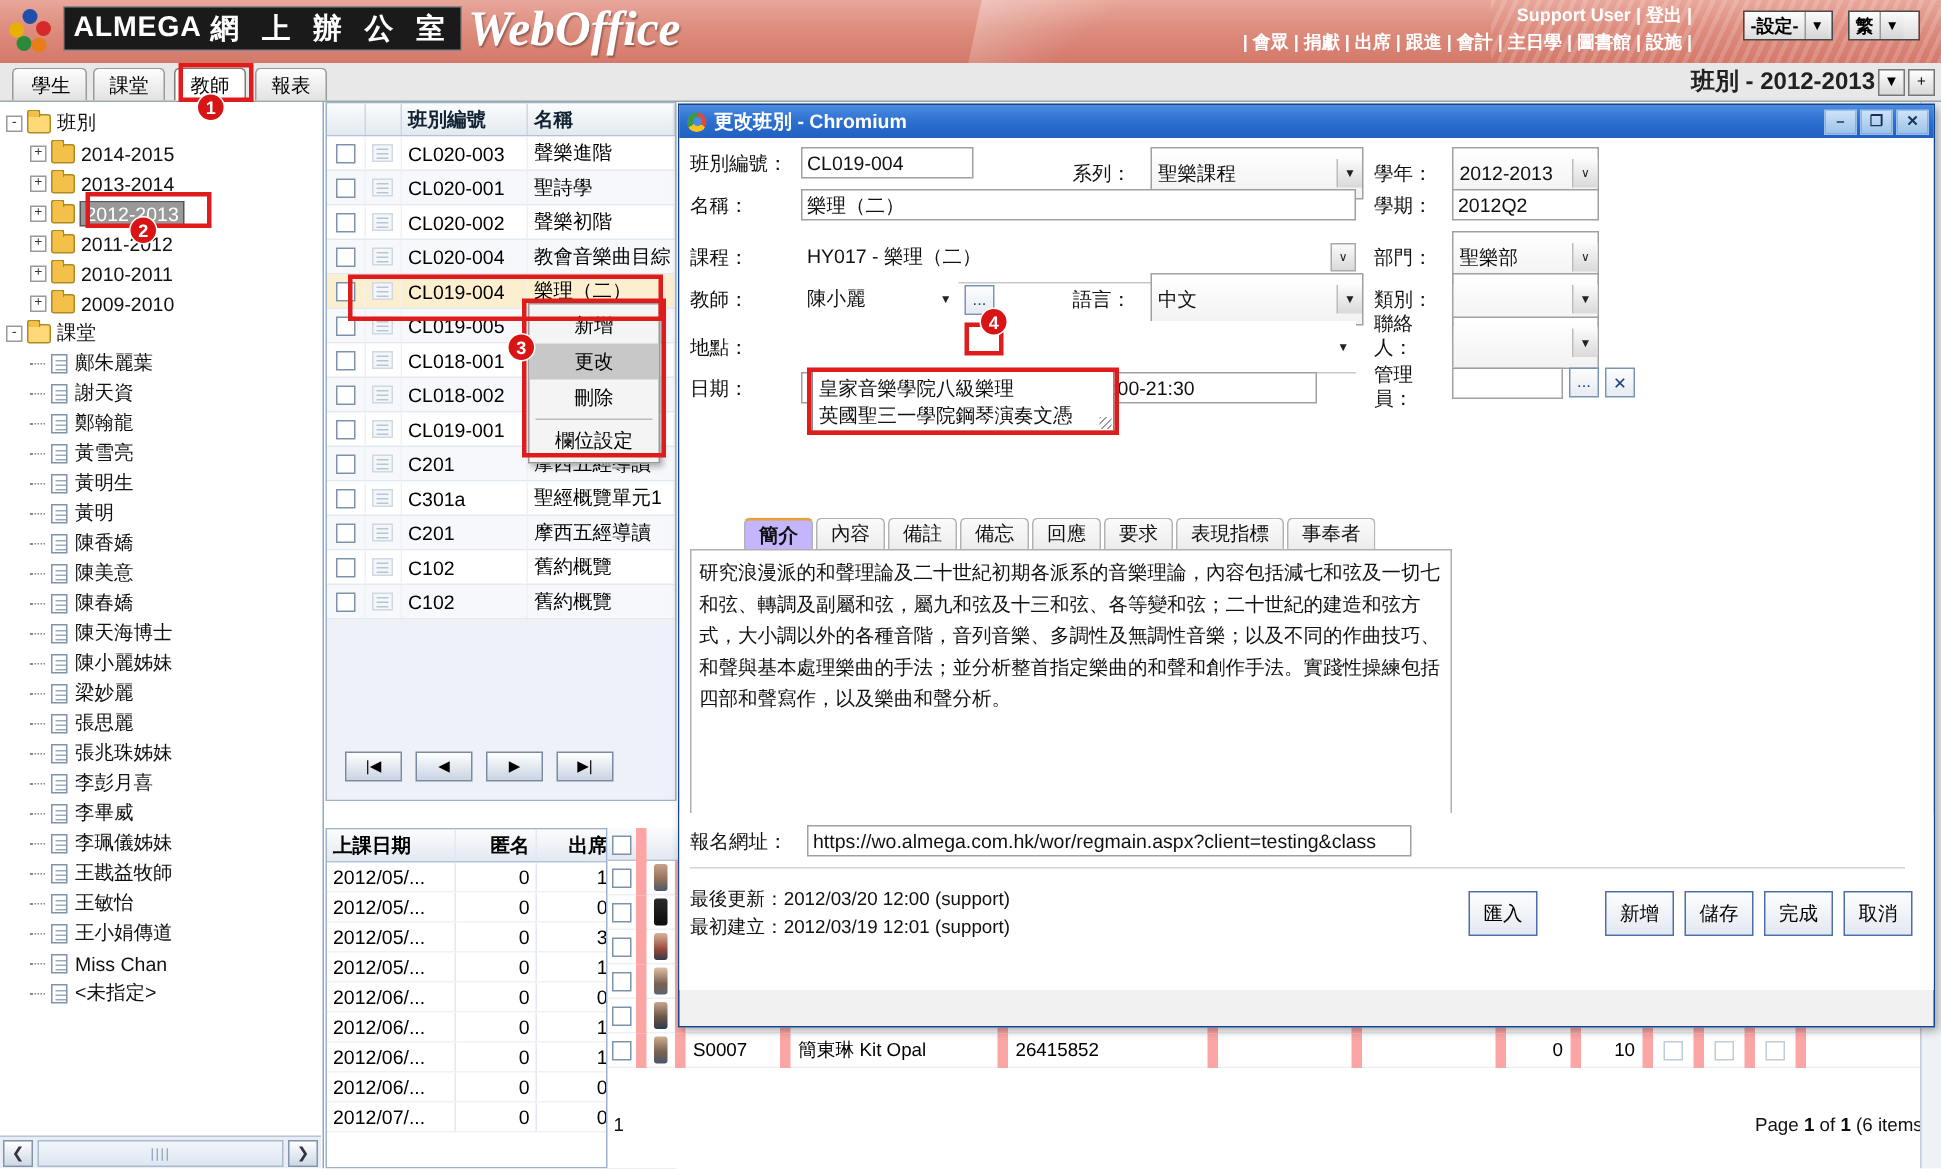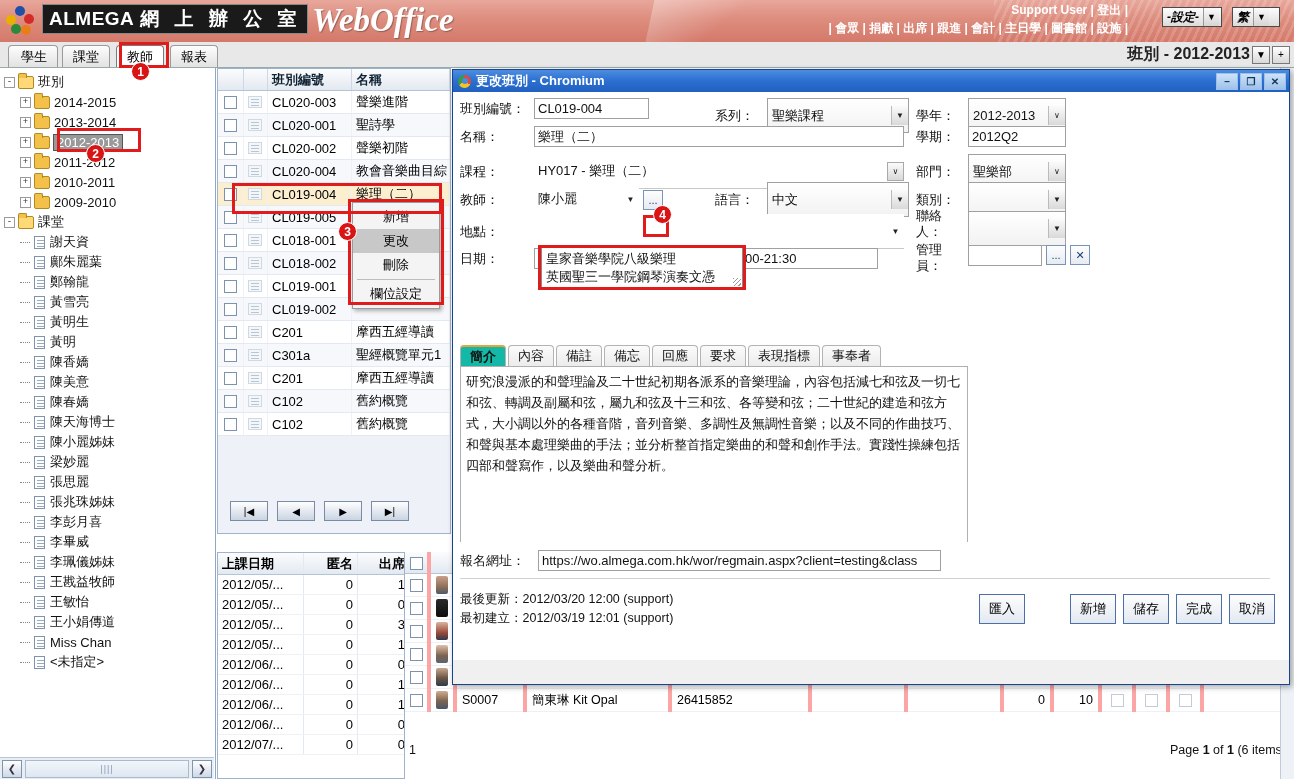--- a/index.html
+++ b/index.html
@@ -58,21 +58,21 @@
   .hdr-line2 {
     position: absolute; right: 160px; top: 19px;
     color: #fff; font-size: 12px; font-weight: bold; white-space: nowrap;
   }
   .hdr-sel {
     position: absolute; top: 6px; height: 20px;
     background: linear-gradient(to bottom,#fdfdfd,#dcdcdc);
     border: 1px solid #4a4a4a; display: flex; align-items: center;
     font-size: 12px; font-weight: bold; color: #000;
   }
-  .hdr-sel .txt { padding: 0 4px; font-style: italic; }
+  .hdr-sel .txt { padding: 0 4px; }
   .hdr-sel .arw {
     width: 16px; height: 18px; border-left: 1px solid #999;
     display:flex; align-items:center; justify-content:center; font-size: 9px;
     background: linear-gradient(to bottom,#fbfbfb,#d5d5d5);
   }
   #sel-setting { right: 66px; width: 60px; }
   #sel-lang { right: 8px; width: 48px; }
 
   
   .tabstrip {
@@ -215,21 +215,21 @@
   .att-row { display:flex; height: 20px; font-size: 13px; border-bottom: 1px solid #eef2f7; }
   .plusbtn { width: 20px; height: 17px; border:1px solid #6f87a5; background: linear-gradient(to bottom,#fff,#d3dde9); display:flex; align-items:center; justify-content:center; font-size:11px; color:#123; }
 
   
   .stu-panel {
     position: absolute; left: 404px; top: 552px; width: 890px; height: 227px;
     background: #fff; border-left: 1px solid #9fb3cc; overflow: hidden;
   }
   .stu-head { display:flex; height: 22px; background: linear-gradient(to bottom,#fbfcfd,#e3e9f1); border-bottom:1px solid #b4c3d6; }
   .stu-row { display:flex; height: 23px; font-size: 12.5px; align-items: center; border-bottom: 1px solid #edf1f6; }
-  .stu-row .c { display:flex; align-items:center; padding:4px 5px; border-right:4px solid #fca5a5; height: 23px; white-space:nowrap; overflow:hidden; }
+  .stu-row .c { display:flex; align-items:center; padding:4px 5px; border-right:7px solid #fca5a5; height: 23px; white-space:nowrap; overflow:hidden; }
   .sc-chk { width: 26px; justify-content:center; }
   .sc-av  { width: 26px; justify-content:center; }
   .sc-id  { width: 70px; }
   .sc-nm  { width: 145px; }
   .sc-ph  { width: 140px; }
   .sc-b1  { width: 96px; }
   .sc-b2  { width: 96px; }
   .sc-n1  { width: 50px; justify-content:flex-end; }
   .sc-n2  { width: 48px; justify-content:flex-end; }
   .sc-cb  { width: 34px; justify-content:center; }
@@ -308,21 +308,21 @@
     display:flex; align-items:center; justify-content:center; white-space:nowrap;
   }
 
   
   .dtabs { position:absolute; left: 7px; top: 253px; display:flex; gap: 2px; align-items:flex-end; }
   .dtab {
     height: 21px; padding: 0 9px; font-size: 13px; display:flex; align-items:center;
     border: 1px solid #b3b3b3; border-bottom: none; border-radius: 4px 4px 0 0;
     background: linear-gradient(to bottom,#fbfbfb,#ececec); color:#111;
   }
-  .dtab.on { background: #14b8a6; border-top: 2px solid #e8a33d; font-weight: bold; }
+  .dtab.on { background: #c4b5fd; border-top: 2px solid #e8a33d; font-weight: bold; margin-left: 36px; }
   .desc-area {
     position: absolute; left: 7px; top: 274px; width: 508px; height: 225px;
     border: 1px solid #b0b0b0; background: #fff; padding: 4px 5px;
     font-size: 13px; line-height: 1.62; color: #111; overflow: hidden;
   }
 
   .dlg-foot { position: absolute; left: 0; bottom: 0; width: 836px; height: 118px; background:#fff; }
   .foot-sep { position:absolute; left: 7px; top: 36px; width: 810px; height: 1px; background: #d2d2d2; }
   .foot-meta { position:absolute; left: 7px; top: 48px; font-size: 12.5px; color:#111; line-height: 1.55; }
   .foot-btns { position:absolute; right: 14px; top: 52px; display:flex; gap: 7px; align-items:center; }
@@ -447,28 +447,28 @@
         <div class="tnode">
           <span class="exp">-</span>
           <span class="folder open"></span>
           <span class="tlabel">課堂</span>
         </div>
         <div class="tnode">
           <span class="ind"></span>
           <span class="dots"></span>
           <span class="spacer" style="width:4px"></span>
           <span class="doc"></span>
+          <span class="tlabel">鄺朱麗葉</span>
+        </div>
+        <div class="tnode">
+          <span class="ind"></span>
+          <span class="dots"></span>
+          <span class="spacer" style="width:4px"></span>
+          <span class="doc"></span>
           <span class="tlabel">謝天資</span>
-        </div>
-        <div class="tnode">
-          <span class="ind"></span>
-          <span class="dots"></span>
-          <span class="spacer" style="width:4px"></span>
-          <span class="doc"></span>
-          <span class="tlabel">鄺朱麗葉</span>
         </div>
         <div class="tnode">
           <span class="ind"></span>
           <span class="dots"></span>
           <span class="spacer" style="width:4px"></span>
           <span class="doc"></span>
           <span class="tlabel">鄭翰龍</span>
         </div>
         <div class="tnode">
           <span class="ind"></span>
@@ -736,34 +736,20 @@
             <span class="cbx"></span>
           </div>
           <div class="c gc-ic">
             <span class="drag-h">
               <i></i>
               <i></i>
               <i></i>
             </span>
           </div>
           <div class="c gc-code">CL019-001</div>
-          <div class="c gc-name"></div>
-        </div>
-        <div class="grow">
-          <div class="c gc-chk" style="justify-content:center">
-            <span class="cbx"></span>
-          </div>
-          <div class="c gc-ic">
-            <span class="drag-h">
-              <i></i>
-              <i></i>
-              <i></i>
-            </span>
-          </div>
-          <div class="c gc-code">CL019-002</div>
           <div class="c gc-name"></div>
         </div>
         <div class="grow">
           <div class="c gc-chk" style="justify-content:center">
             <span class="cbx"></span>
           </div>
           <div class="c gc-ic">
             <span class="drag-h">
               <i></i>
               <i></i>

